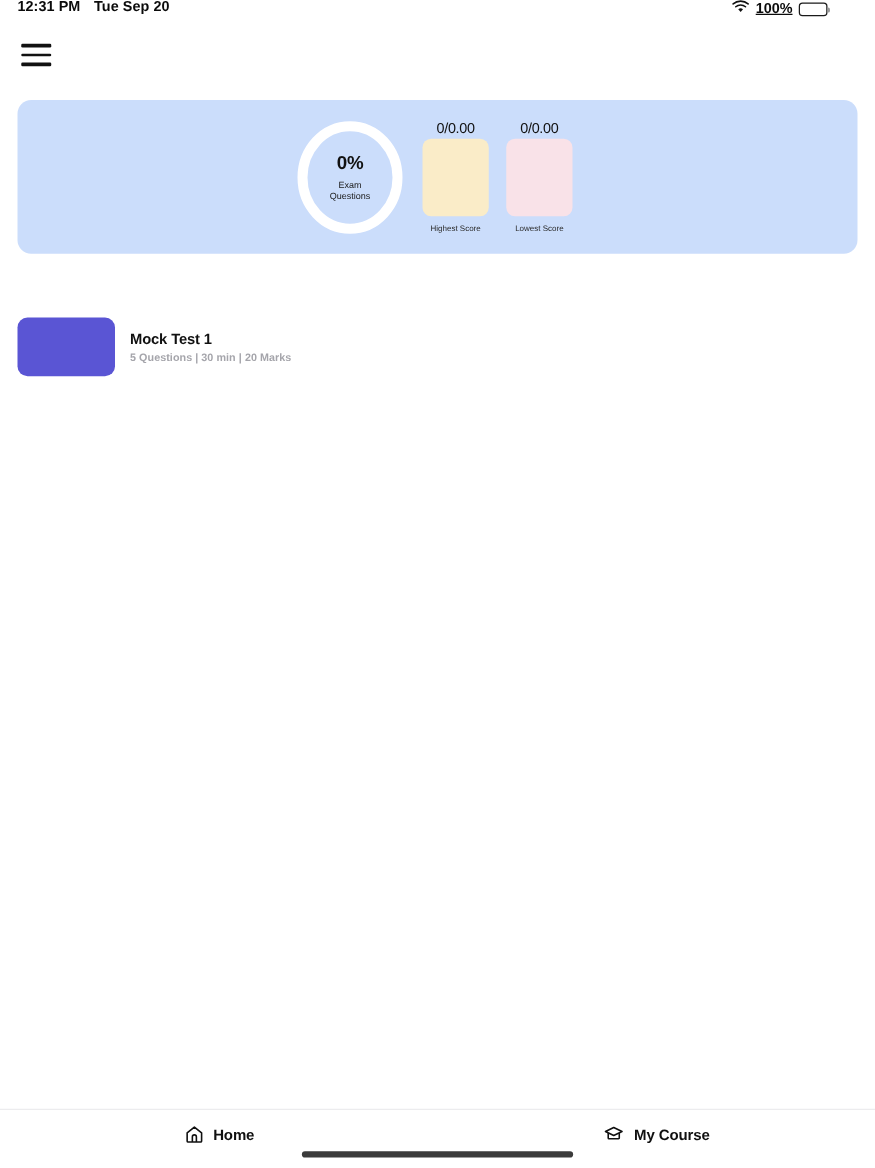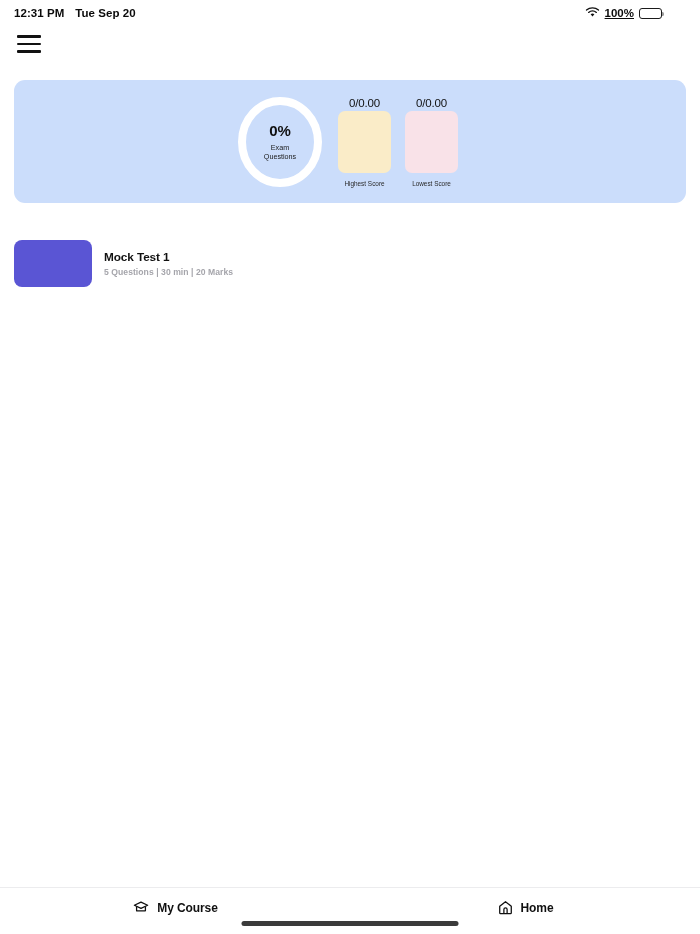--- a/index.html
+++ b/index.html
@@ -20,21 +20,21 @@
     overflow: hidden;
   }
 
   
   .statusbar {
     position: absolute;
     top: 0; left: 0;
     width: 676px;
     height: 26px;
     display: flex;
-    align-items: center;
+    align-items: flex-start;
     justify-content: space-between;
     padding: 0 14px 0 14px;
   }
   .status-left {
     display: flex;
     align-items: center;
     gap: 11px;
     font-size: 11.5px;
     font-weight: 600;
     color: #0b0b0b;
@@ -178,21 +178,21 @@
     font-size: 6.4px;
     font-weight: 500;
     color: #2a2a2a;
     white-space: nowrap;
   }
 
   
   .test-list {
     position: absolute;
     left: 0;
-    top: 232px;
+    top: 246px;
     width: 700px;
   }
   .test-item {
     display: flex;
     align-items: center;
     gap: 12px;
     padding: 8px 14px;
     cursor: pointer;
   }
   .test-thumb {
@@ -325,36 +325,36 @@
         <div class="test-title">Mock Test 1</div>
         <div class="test-meta">5 Questions | 30 min  | 20 Marks</div>
       </div>
     </div>
   </div>
 
   <div class="tabbar">
 
     <div class="tab">
       <span class="tab-icon">
+        <svg width="17" height="17" viewBox="0 0 20 20">
+          <path d="M3.2 8.6 L10 3.1 L16.8 8.6 L16.8 16.4 A0.9 0.9 0 0 1 15.9 17.2 L4.1 17.2 A0.9 0.9 0 0 1 3.2 16.4 Z" fill="none" stroke="#101010" stroke-width="1.5" stroke-linejoin="round"></path>
+          <path d="M8.1 17.2 L8.1 12.4 A1.9 1.9 0 0 1 11.9 12.4 L11.9 17.2" fill="none" stroke="#101010" stroke-width="1.5" stroke-linejoin="round"></path>
+        </svg>
+      </span>
+      <span class="tab-label">Home</span>
+    </div>
+
+    <div class="tab">
+      <span class="tab-icon">
         <svg width="18" height="17" viewBox="0 0 20 20">
           <path d="M2.2 7.3 L10 3.6 L17.8 7.3 L10 11 Z" fill="none" stroke="#101010" stroke-width="1.5" stroke-linejoin="round"></path>
           <path d="M4.8 8.7 L4.8 13.4 A0.7 0.7 0 0 0 5.5 14.1 L14.5 14.1 A0.7 0.7 0 0 0 15.2 13.4 L15.2 8.7" fill="none" stroke="#101010" stroke-width="1.5" stroke-linejoin="round"></path>
         </svg>
       </span>
       <span class="tab-label">My Course</span>
     </div>
 
-    <div class="tab">
-      <span class="tab-icon">
-        <svg width="17" height="17" viewBox="0 0 20 20">
-          <path d="M3.2 8.6 L10 3.1 L16.8 8.6 L16.8 16.4 A0.9 0.9 0 0 1 15.9 17.2 L4.1 17.2 A0.9 0.9 0 0 1 3.2 16.4 Z" fill="none" stroke="#101010" stroke-width="1.5" stroke-linejoin="round"></path>
-          <path d="M8.1 17.2 L8.1 12.4 A1.9 1.9 0 0 1 11.9 12.4 L11.9 17.2" fill="none" stroke="#101010" stroke-width="1.5" stroke-linejoin="round"></path>
-        </svg>
-      </span>
-      <span class="tab-label">Home</span>
-    </div>
-
 
   </div>
 
   <div class="home-indicator"></div>
 
 </div>
 
 </body></html>

